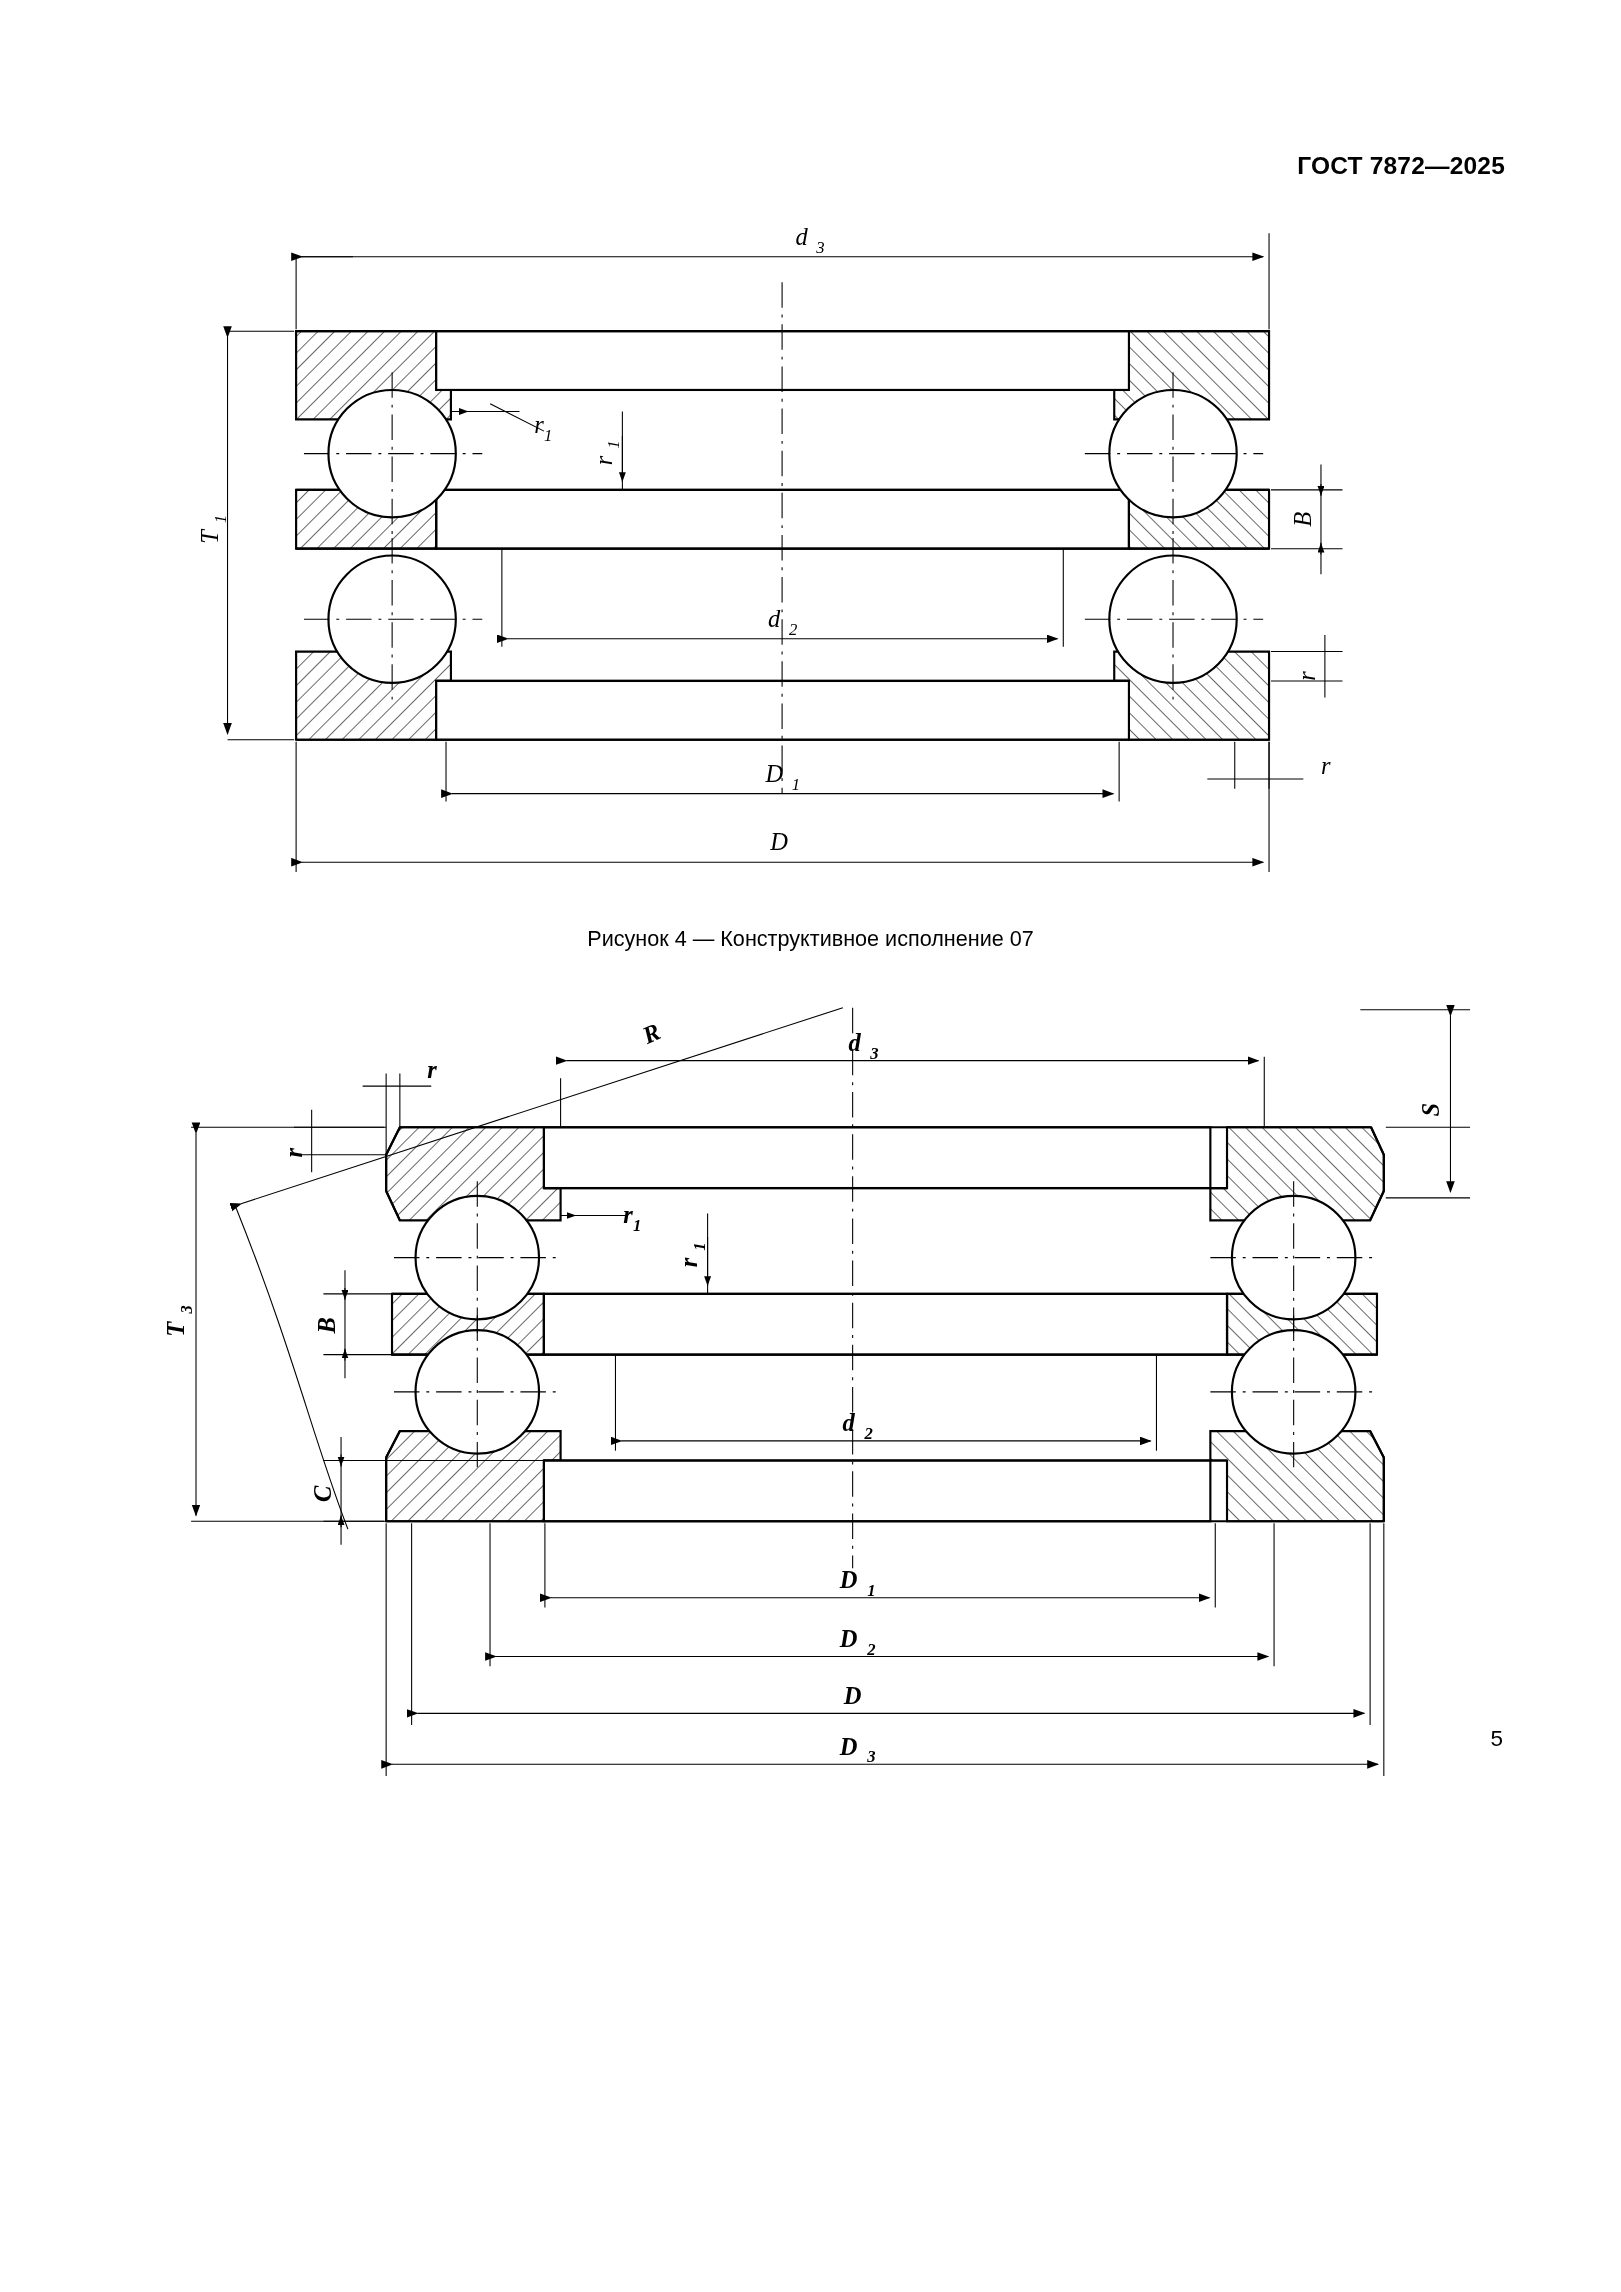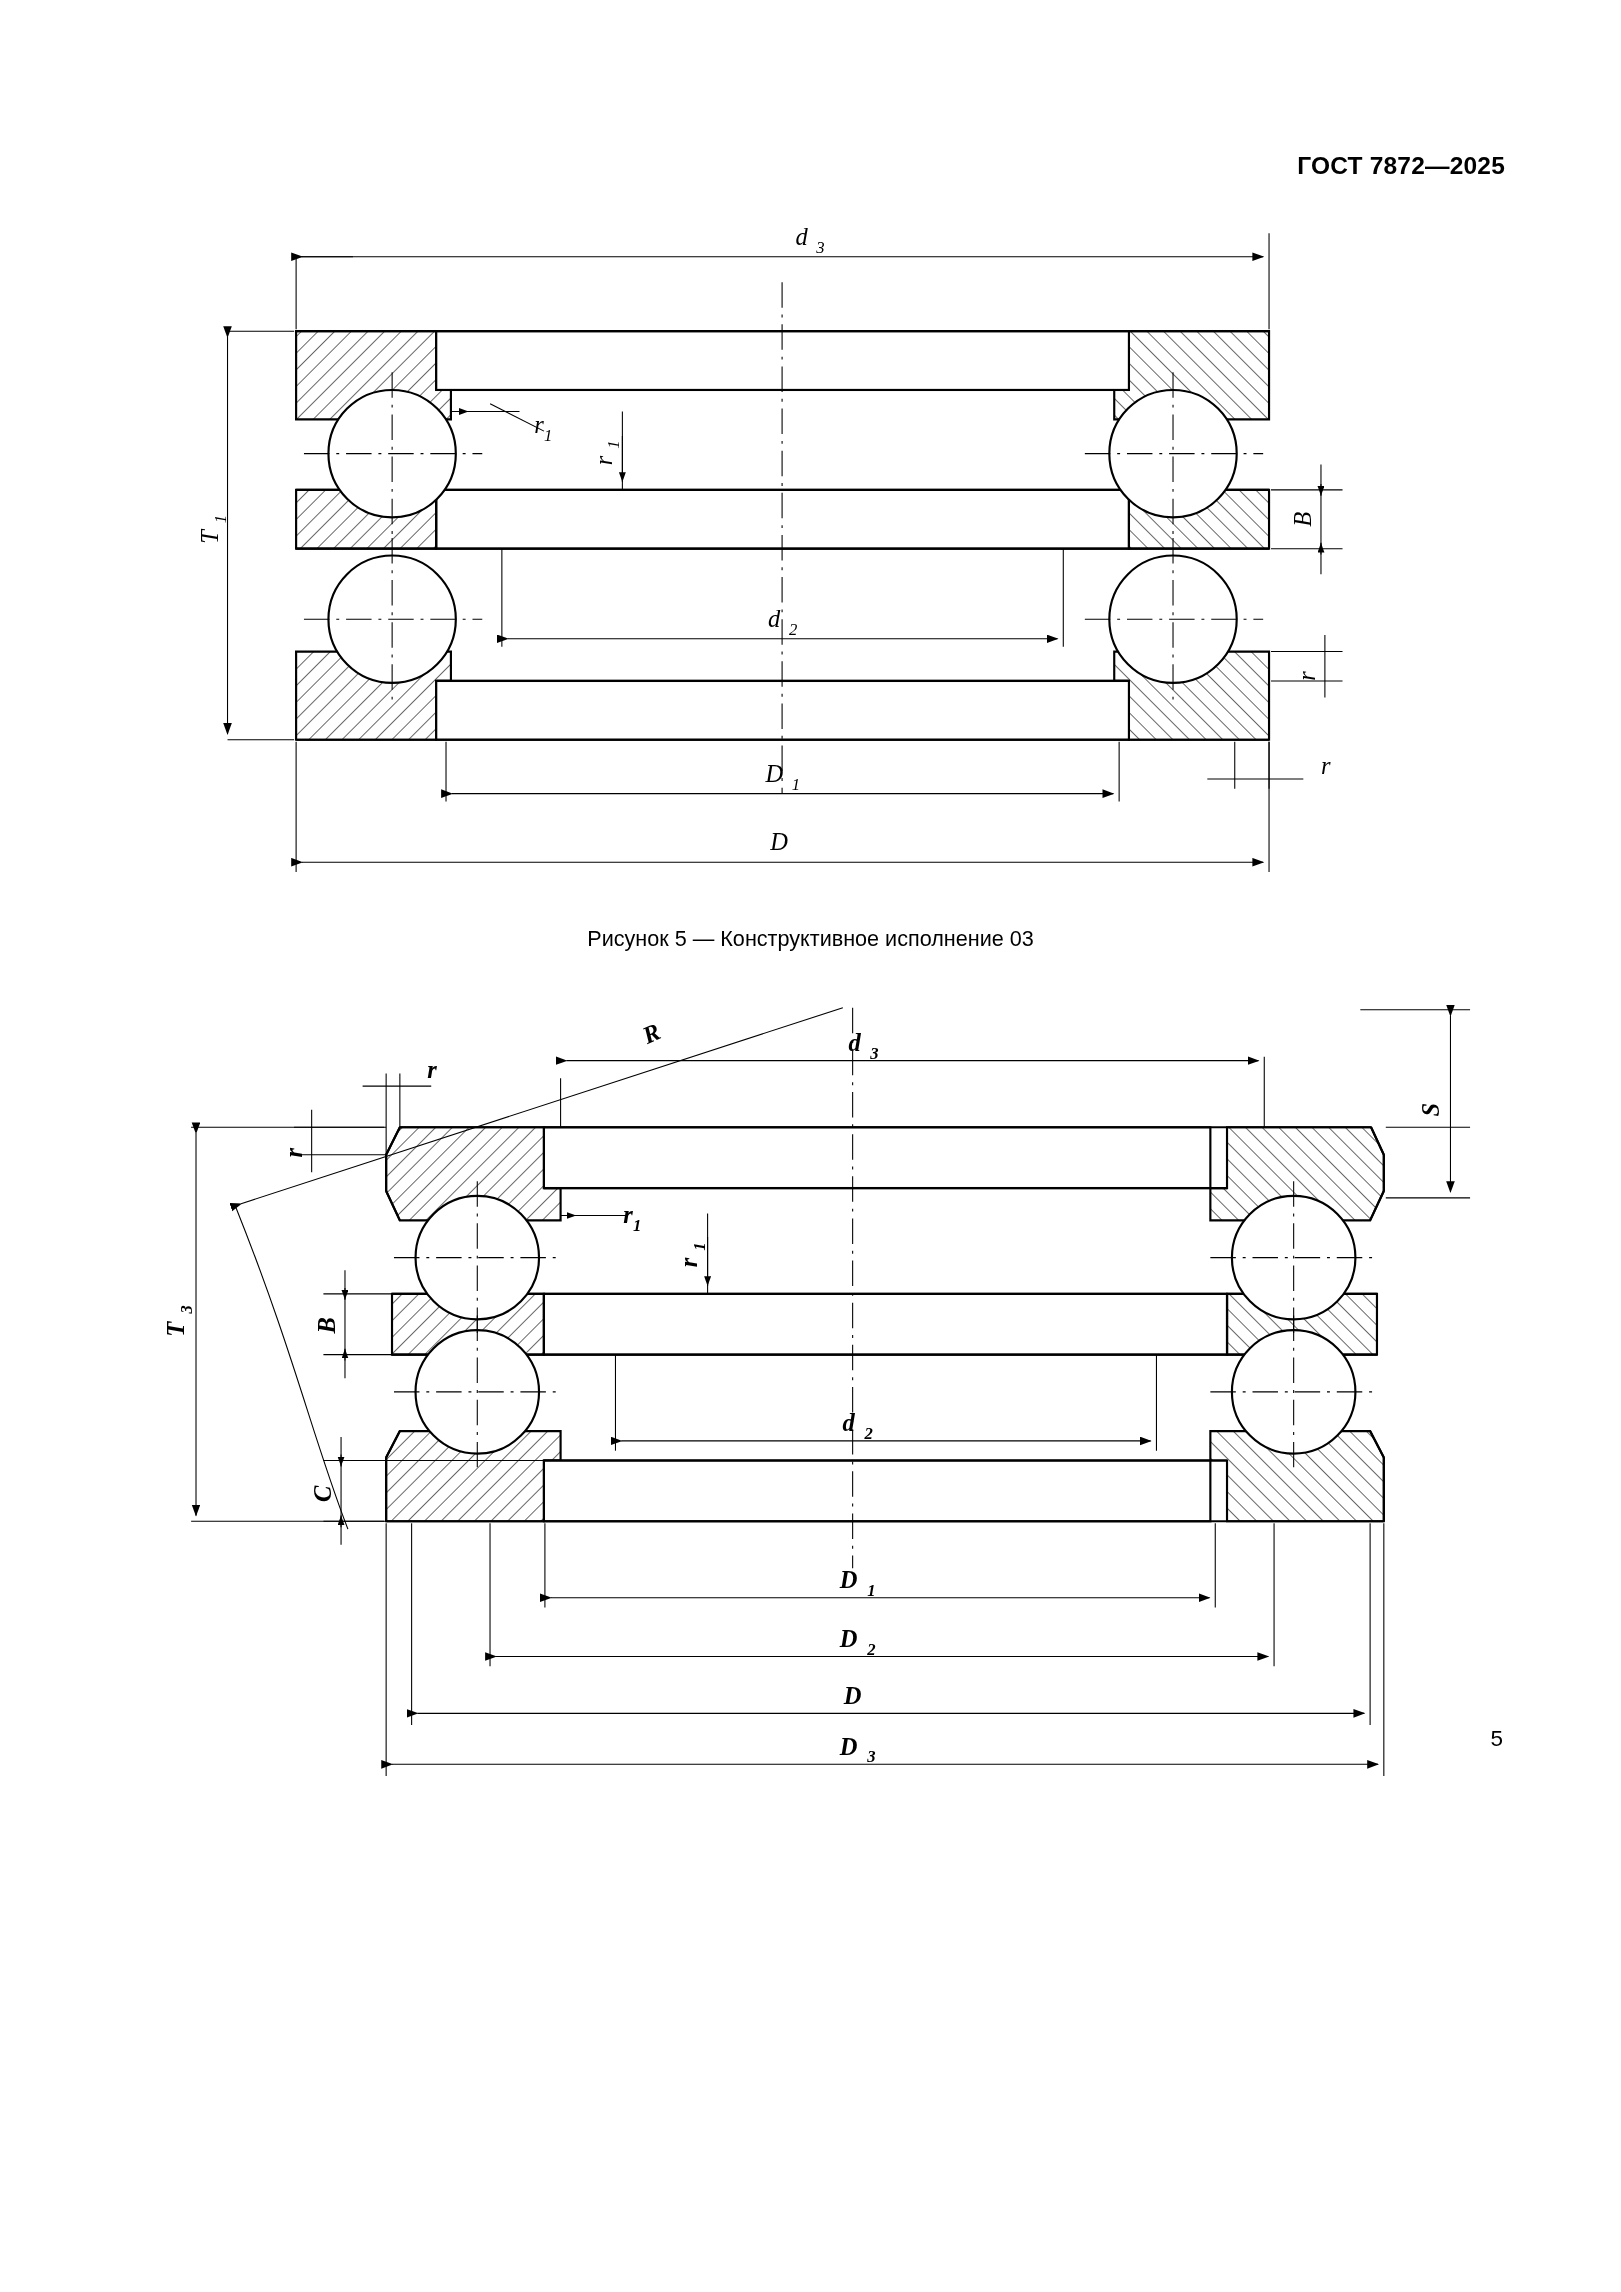--- a/index.html
+++ b/index.html
@@ -198,21 +198,21 @@
       <line class="ln thin" x1="1352" y1="648" x2="1352" y2="712"></line>
       <text class="lbl" x="1342" y="690" text-anchor="middle" transform="rotate(-90 1342,690)">r</text>
 
       <line class="ln thin" x1="1295" y1="757" x2="1295" y2="805"></line>
       <line class="ln thin" x1="1260" y1="757" x2="1260" y2="805"></line>
       <line class="ln thin" x1="1232" y1="795" x2="1330" y2="795"></line>
       <text class="lbl" x="1348" y="790">r</text>
     </svg>
   </div>
 
-  <div class="fig-caption" id="caption-fig4">Рисунок 5 — Конструктивное исполнение 03</div>
+  <div class="fig-caption" id="caption-fig4">Рисунок 4 — Конструктивное исполнение 07</div>
 
   <div class="figure" style="top:980px;">
     <svg width="1621" height="863" viewBox="0 0 1654 880">
       <defs>
         <marker id="arr2" markerWidth="12" markerHeight="12" refX="10" refY="4" orient="auto">
           <path d="M0,0 L11,4 L0,8 z" fill="#000"></path>
         </marker>
         <marker id="arr2S" markerWidth="10" markerHeight="10" refX="9" refY="3.2" orient="auto">
           <path d="M0,0 L9,3.2 L0,6.4 z" fill="#000"></path>
         </marker>

